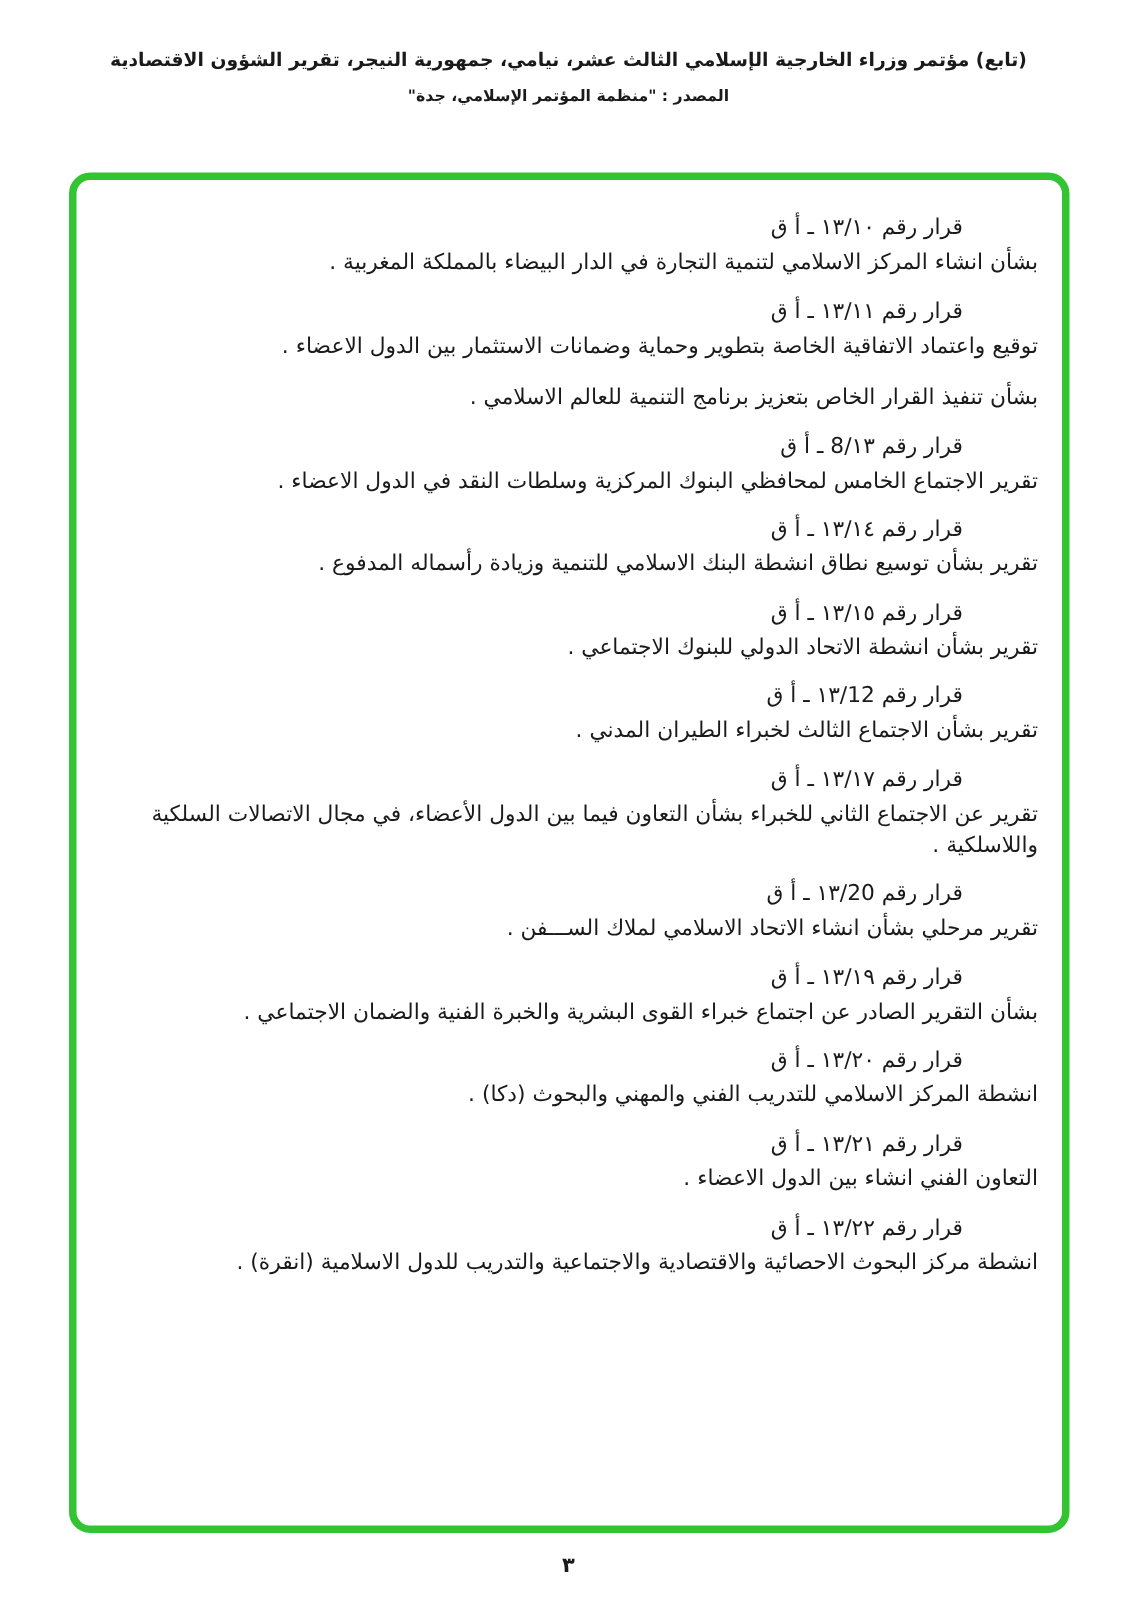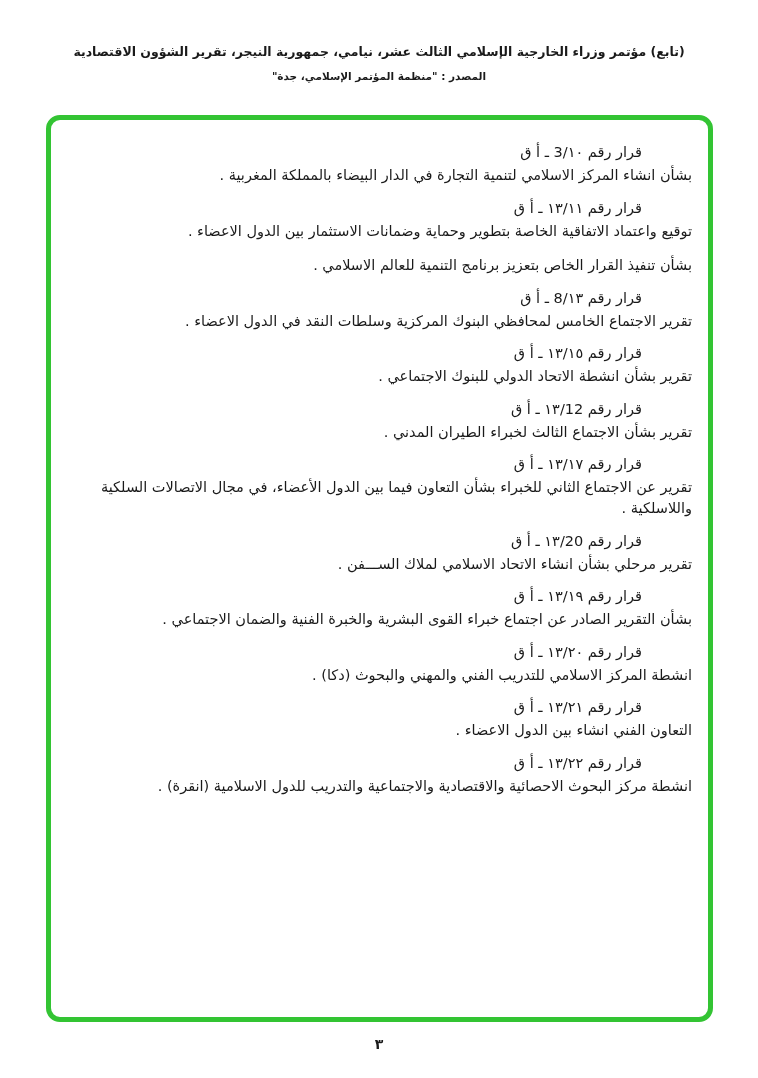--- a/index.html
+++ b/index.html
@@ -5,21 +5,21 @@
   * { margin:0; padding:0; box-sizing:border-box; }
   html,body { width:758px; height:1078px; }
   body {
     background:#ffffff;
     font-family:"DejaVu Sans", sans-serif;
     position:relative;
     color:#1a1a1a;
   }
   .doc-header {
     position:absolute;
-    top:44px; left:0; right:0;
+    top:32px; left:0; right:0;
     text-align:center;
     direction:rtl;
   }
   .doc-header .line1 {
     font-size:12.5px;
     font-weight:bold;
     letter-spacing:0.2px;
   }
   .doc-header .line2 {
     font-size:10.5px;
@@ -63,38 +63,42 @@
 <body>
 
 <div class="doc-header">
   <div class="line1">(تابع) مؤتمر وزراء الخارجية الإسلامي الثالث عشر، نيامي، جمهورية النيجر، تقرير الشؤون الاقتصادية</div>
   <div class="line2">المصدر :  "منظمة المؤتمر الإسلامي، جدة"</div>
 </div>
 
 <div class="green-box" style="border-color: rgb(51, 196, 51);">
 
   <div class="entry">
-    <div class="entry-title">قرار رقم 3/١٠ ـ أ ق</div>
+    <div class="entry-title">قرار رقم ١٣/١٠ ـ أ ق</div>
     <div class="entry-body">بشأن انشاء المركز الاسلامي لتنمية التجارة في الدار البيضاء بالمملكة المغربية .</div>
   </div>
 
   <div class="entry">
     <div class="entry-title">قرار رقم ١٣/١١ ـ أ ق</div>
     <div class="entry-body">توقيع واعتماد الاتفاقية الخاصة بتطوير وحماية وضمانات الاستثمار بين الدول الاعضاء .</div>
   </div>
 
   <div class="entry">
     <div class="entry-body">بشأن تنفيذ القرار الخاص بتعزيز برنامج التنمية للعالم الاسلامي .</div>
   </div>
 
   <div class="entry">
     <div class="entry-title">قرار رقم 8/١٣ ـ أ ق</div>
     <div class="entry-body">تقرير الاجتماع الخامس لمحافظي البنوك المركزية وسلطات النقد في الدول الاعضاء .</div>
   </div>
 
+  <div class="entry">
+    <div class="entry-title">قرار رقم ١٣/١٤ ـ أ ق</div>
+    <div class="entry-body">تقرير بشأن توسيع نطاق انشطة البنك الاسلامي للتنمية وزيادة رأسماله المدفوع .</div>
+  </div>
 
   <div class="entry">
     <div class="entry-title">قرار رقم ١٣/١٥ ـ أ ق</div>
     <div class="entry-body">تقرير بشأن انشطة الاتحاد الدولي للبنوك الاجتماعي .</div>
   </div>
 
   <div class="entry">
     <div class="entry-title">قرار رقم ١٣/12 ـ أ ق</div>
     <div class="entry-body">تقرير بشأن الاجتماع الثالث لخبراء الطيران المدني .</div>
   </div>

